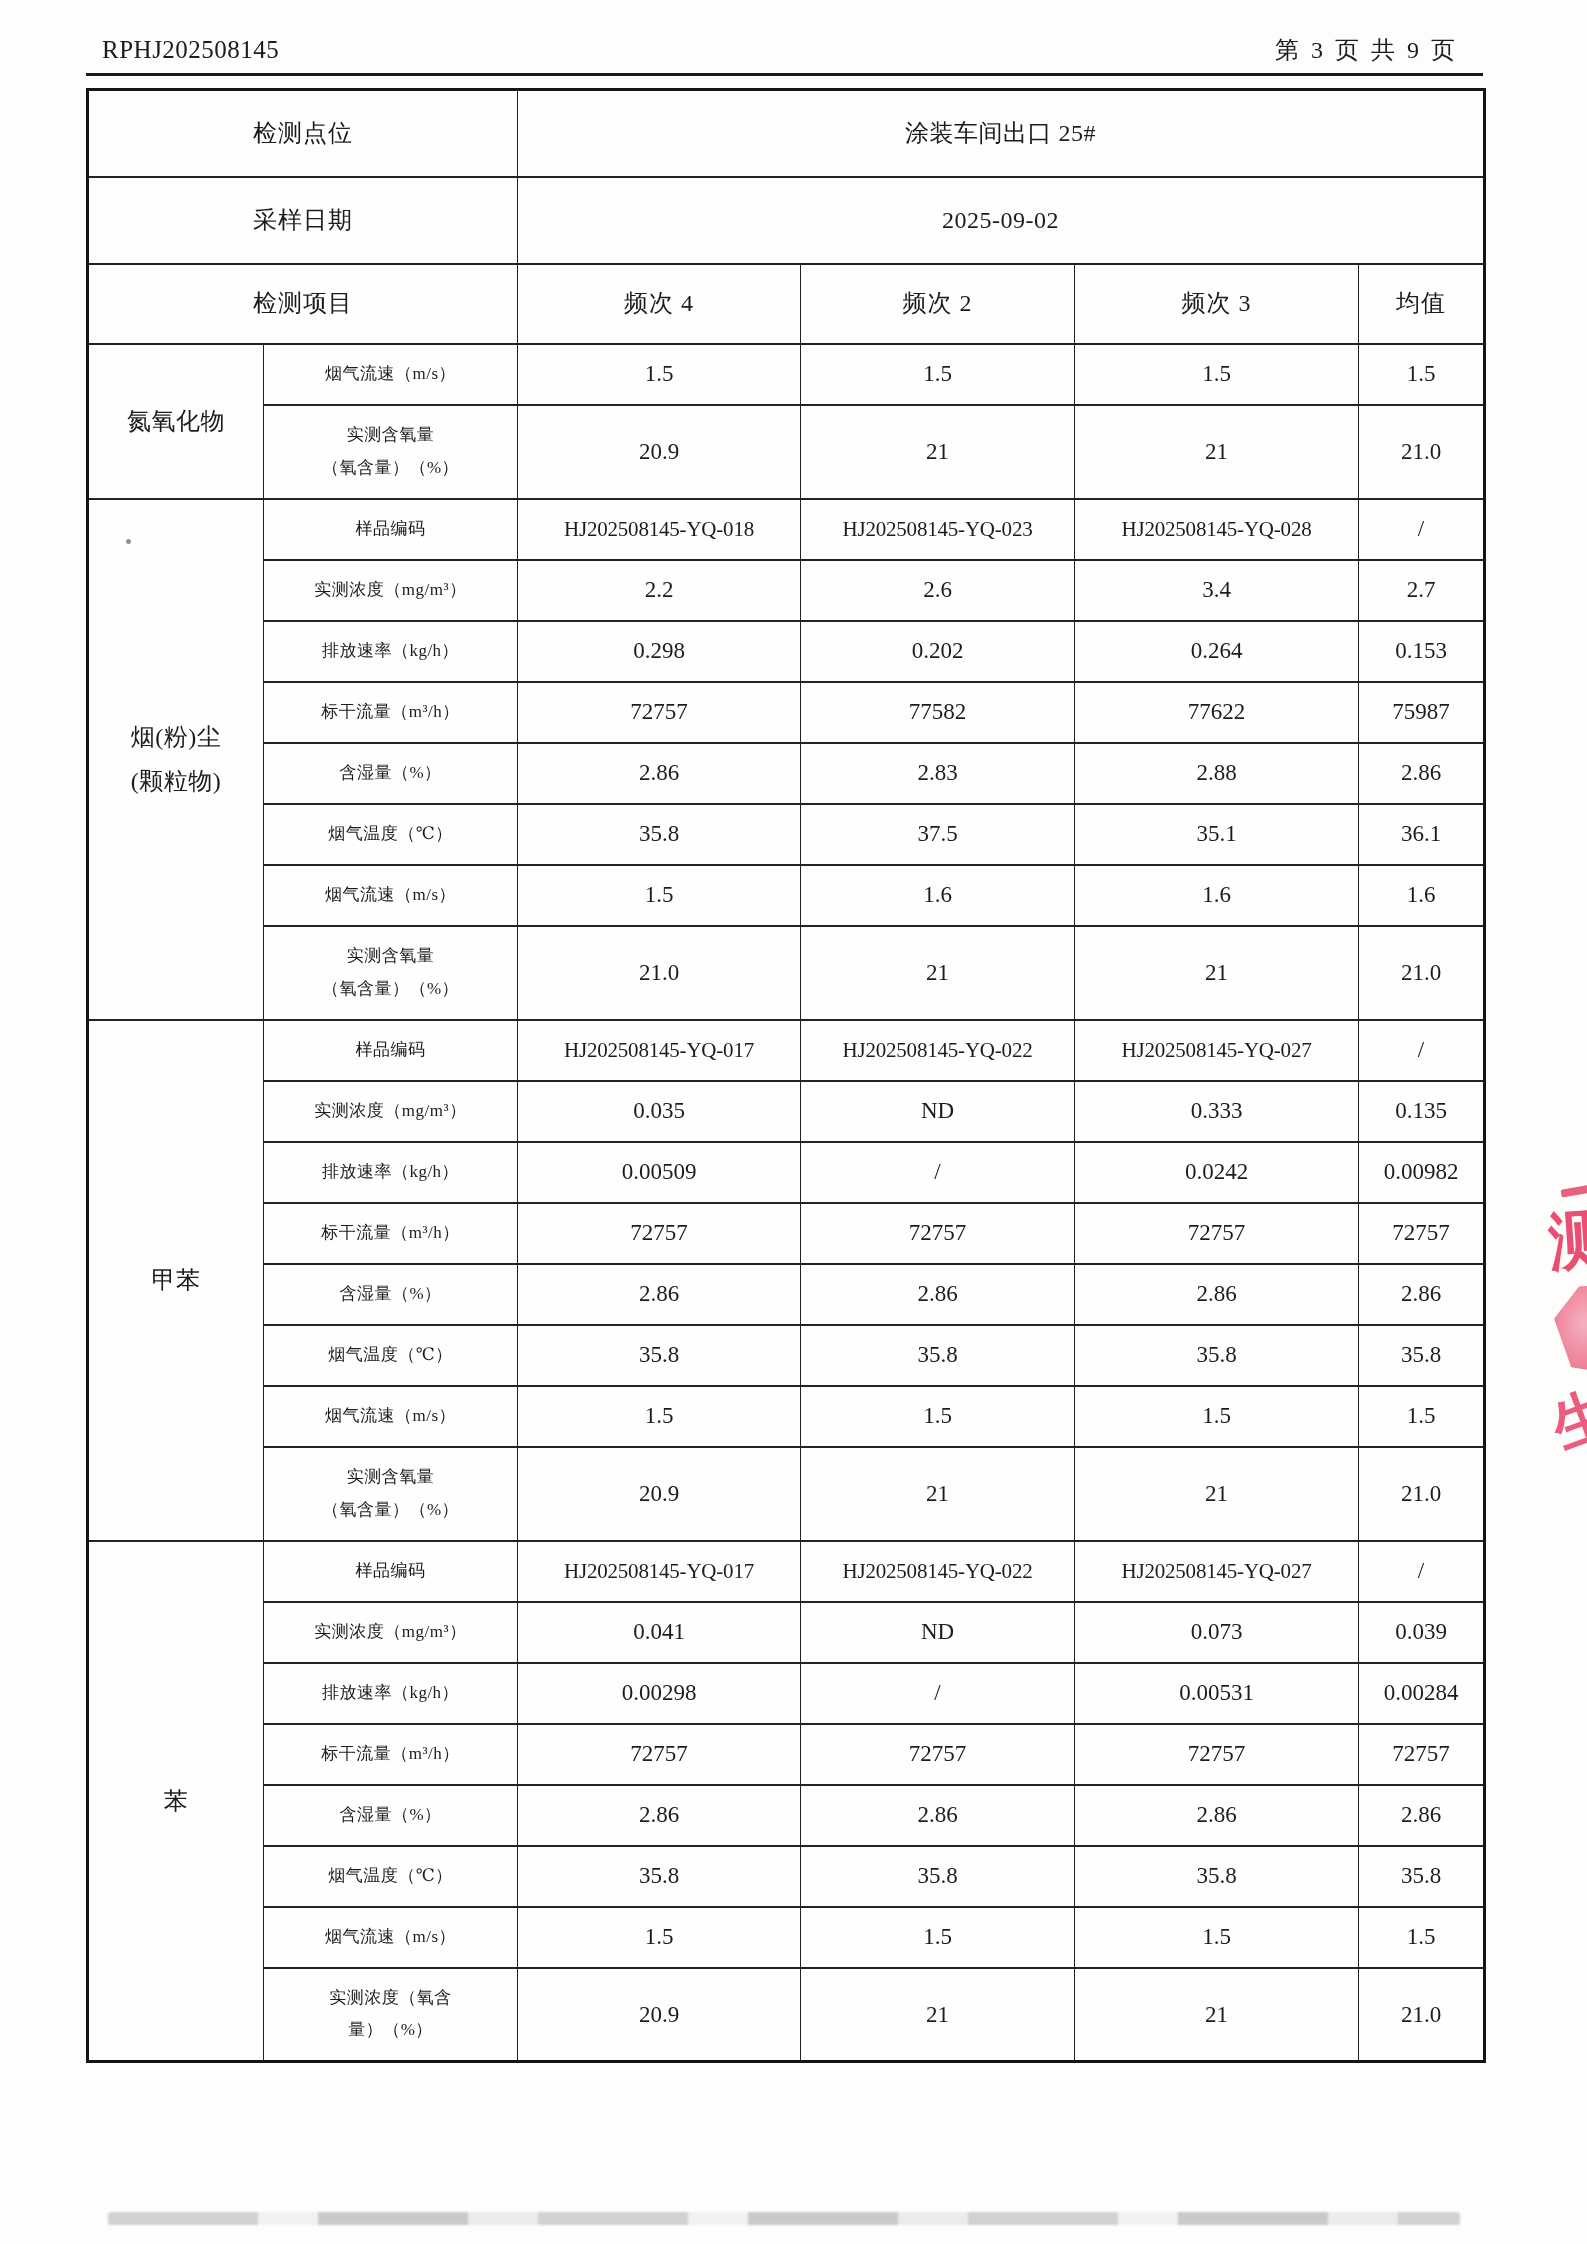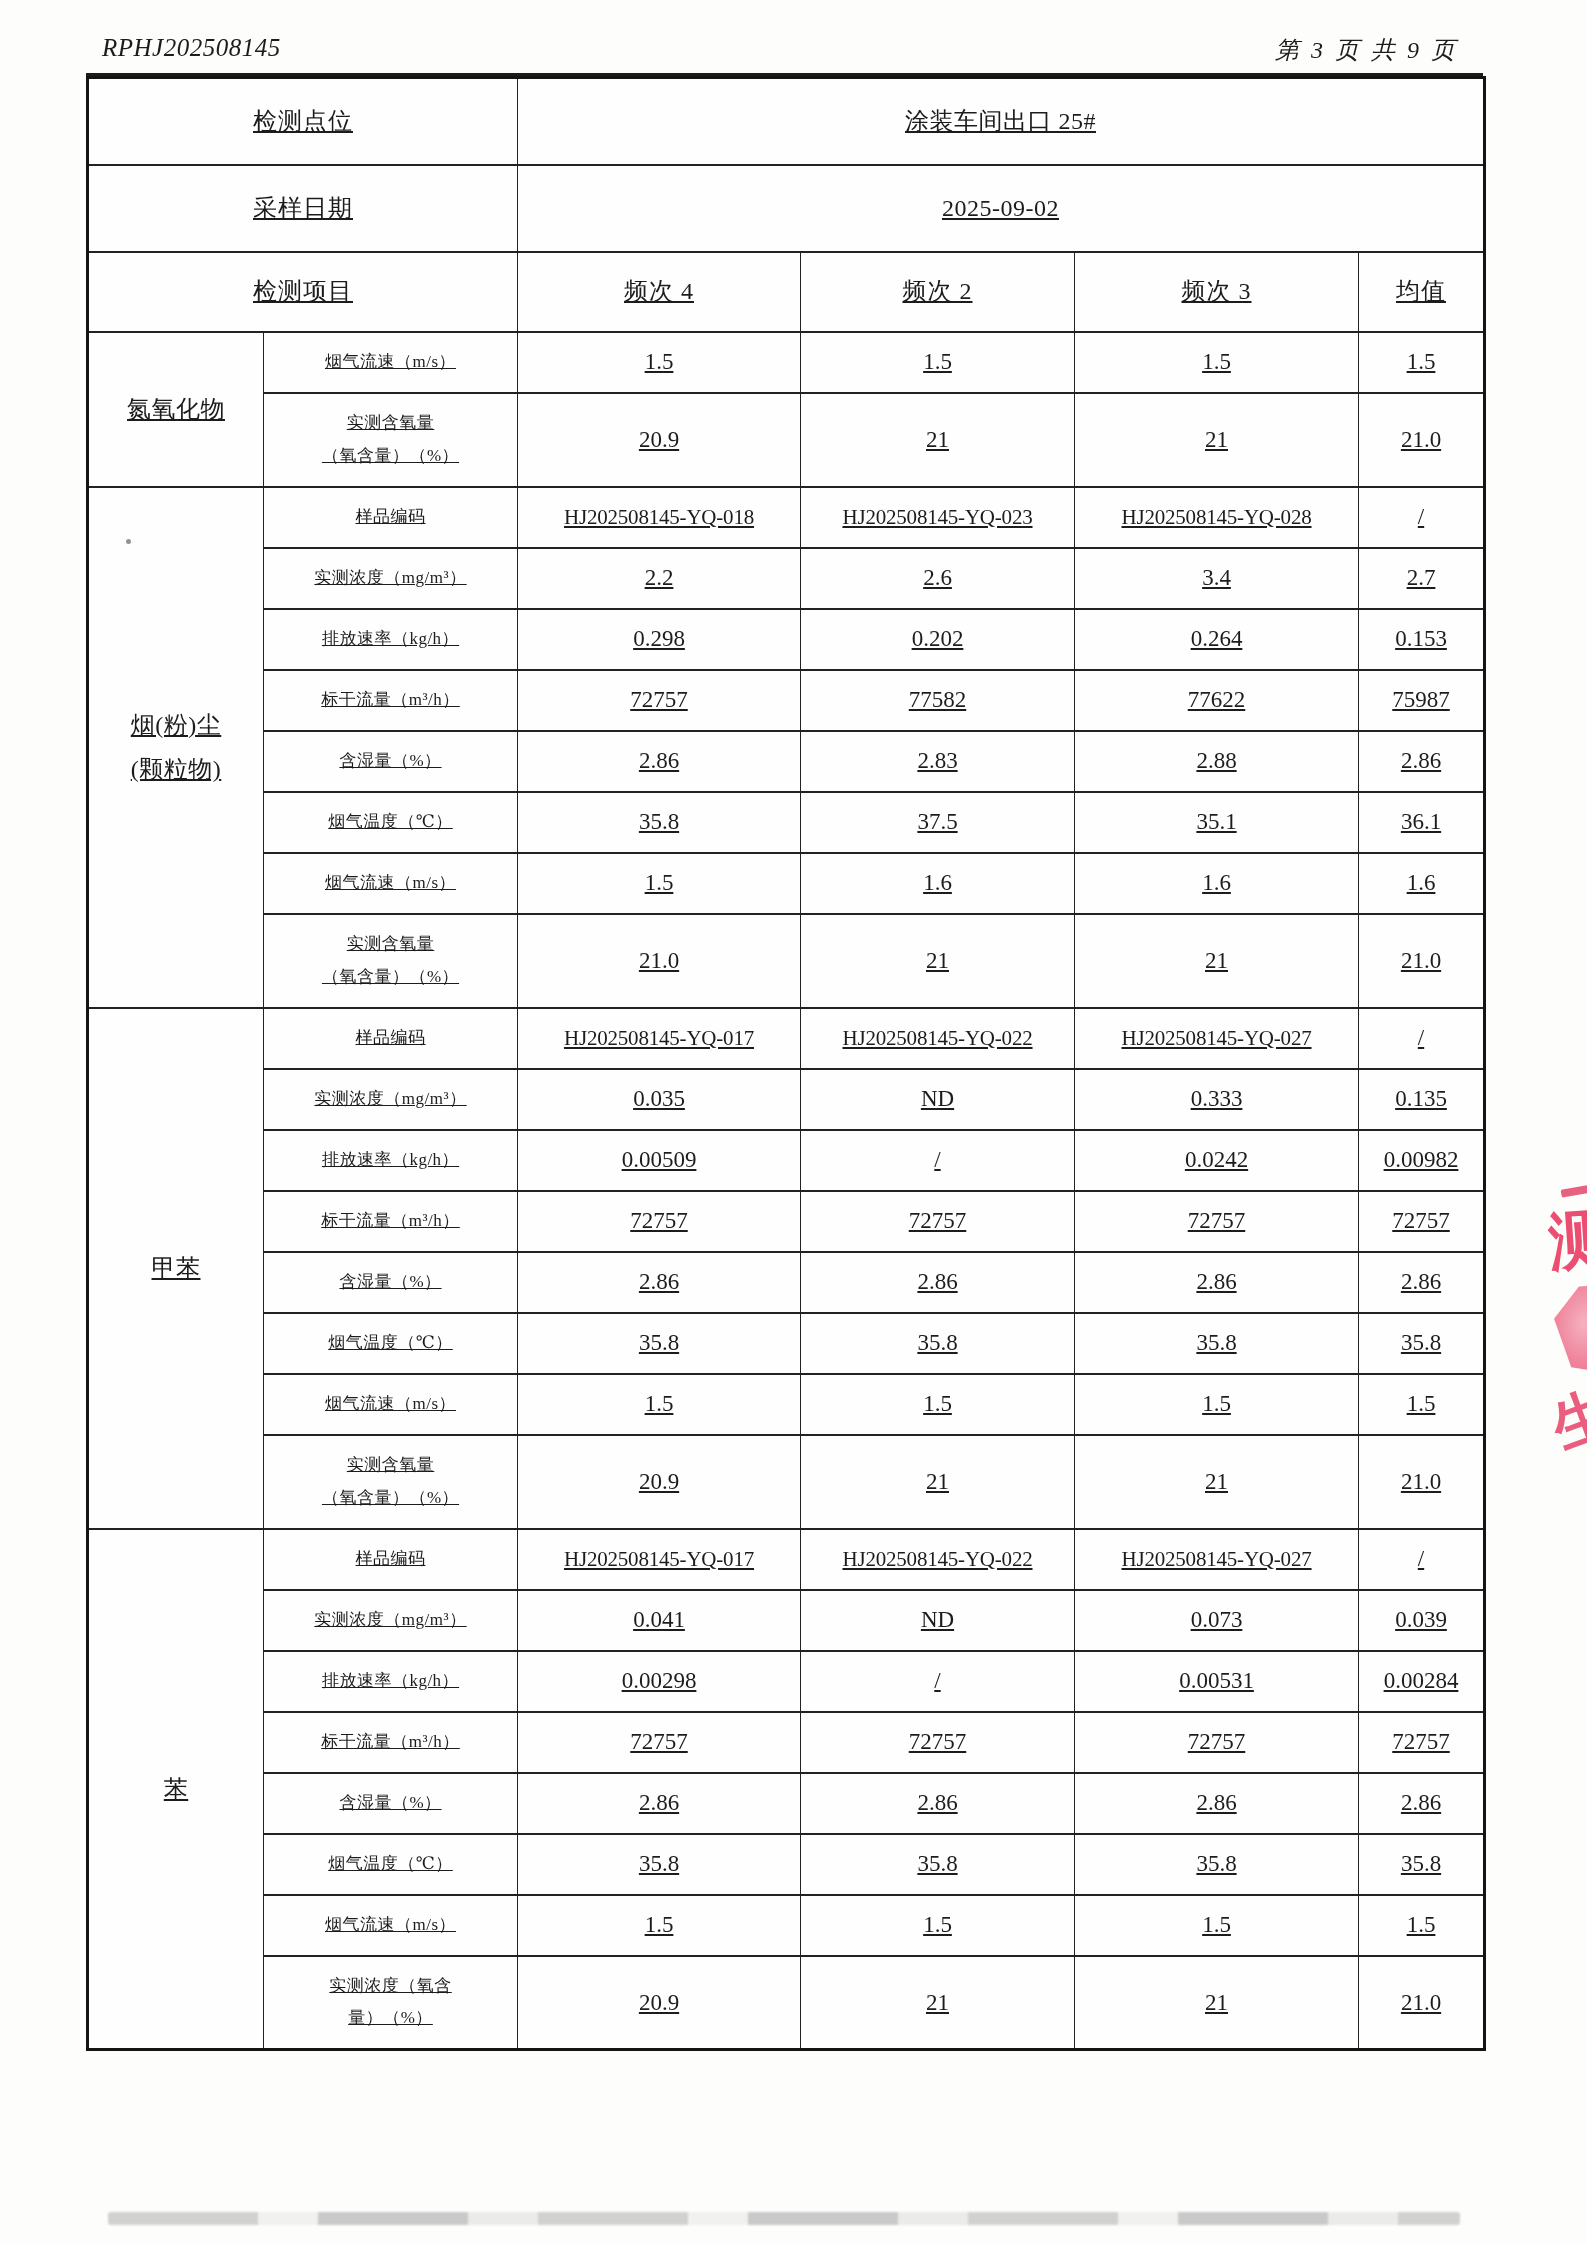--- a/index.html
+++ b/index.html
@@ -8,35 +8,33 @@
     width:1587px;height:2244px;
     margin:0 auto;
     background:#fdfdfc;
     overflow:hidden;
     font-family:"Liberation Serif","DejaVu Serif",serif;
     color:#1c1c1c;
   }
   
   .doc-header{
     position:absolute;top:34px;left:86px;width:1397px;
-    display:flex;justify-content:space-between;align-items:flex-start;
+    display:flex;justify-content:space-between;align-items:center;
     padding-bottom:7px;
     border-bottom:3px solid #1b1b1b;
-    font-style:italic;
   }
   .report-no{font-size:25px;letter-spacing:.5px;padding-left:16px;}
   .page-indicator{font-size:24px;letter-spacing:3px;margin-right:25px;}
 
   
   table.results{
-    position:absolute;top:76px;left:86px;width:1397px;
+    position:absolute;top:88px;left:86px;width:1397px;
     border-collapse:collapse;table-layout:fixed;
     border:3px solid #141414;
     background:#fefefe;
-    text-decoration:underline;
   }
   td{
     border:2px solid #222;
     border-left-width:1.6px;border-right-width:1.6px;
     text-align:center;vertical-align:middle;
     padding:2px 4px;
     font-size:23px;line-height:1.35;
     overflow:hidden;
   }
   tr.info-row{height:87px;}

